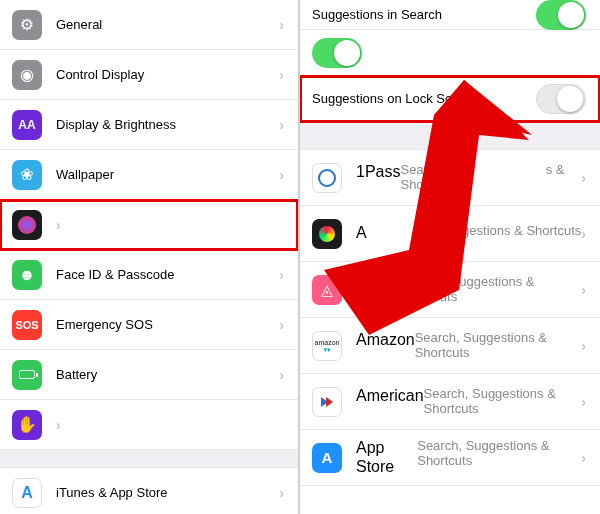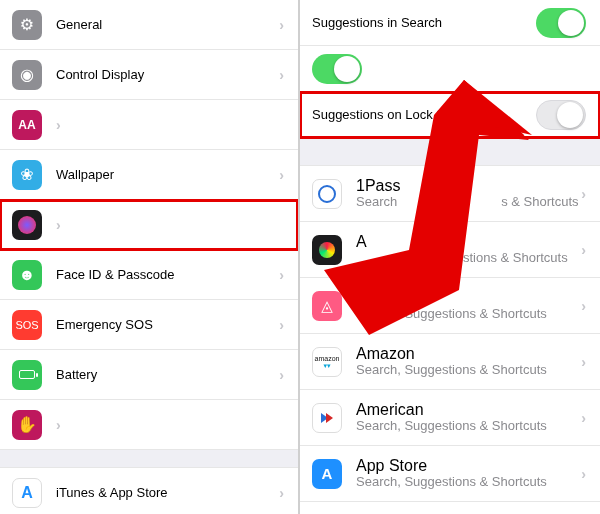--- a/index.html
+++ b/index.html
@@ -78,33 +78,33 @@
     padding: 0 14px 0 12px;
     border-bottom: 1px solid #e6e6e6;
     background: #fff;
   }
   .app-icon {
     width: 30px; height: 30px; border-radius: 7px;
     margin-right: 14px; flex:0 0 30px;
     display:flex;align-items:center;justify-content:center;
     font-size:15px;color:#fff;
   }
-  .app-text { flex:1; display:flex; flex-direction:column; justify-content:space-between; }
+  .app-text { flex:1; display:flex; justify-content:space-between; }
   .app-title { font-size:16px; color:#000; line-height:1.15; }
   .app-sub { font-size:13px; color:#8a8a8e; line-height:1.15; }
   
   .arrow-wrap {
     position:absolute;
     top:80px; left:14px;
     width:220px; height:260px;
     z-index:5;
     pointer-events:none;
   }
   
-  .bg-gray{background:#8e8e93;} .bg-blue{background:#be185d;}
+  .bg-gray{background:#8e8e93;} .bg-blue{background:#6d28d9;}
   .bg-cyan{background:#32ade6;} .bg-black{background:#1c1c1e;}
   .bg-green{background:#34c759;} .bg-red{background:#ff3b30;color:#fff;}
   .bg-white{background:#fff;border:1px solid #ddd;color:#007aff;}
   .bg-pink{background:#ff5a83;}
   .bg-amazon{background:#fff;border:1px solid #ddd;}
   .bg-airline{background:#fff;border:1px solid #ddd;}
 </style>
 </head>
 <body>
 
@@ -120,20 +120,21 @@
     <div class="icon-box bg-gray">
         <span>◉</span>
       </div>
     <div class="label">Control Display</div>
     <div class="chev">›</div>
   </div>
   <div class="row">
     <div class="icon-box bg-blue">
         <span style="font-size:12px;font-weight:700">AA</span>
       </div>
+    <div class="label">Display &amp; Brightness</div>
     <div class="chev">›</div>
   </div>
   <div class="row">
     <div class="icon-box bg-cyan">
         <span>❀</span>
       </div>
     <div class="label">Wallpaper</div>
     <div class="chev">›</div>
   </div>
   <div class="row highlight">
@@ -144,21 +145,21 @@
   </div>
   <div class="row">
     <div class="icon-box bg-green">
         <span>☻</span>
       </div>
     <div class="label">Face ID &amp; Passcode</div>
     <div class="chev">›</div>
   </div>
   <div class="row">
     <div class="icon-box bg-red">
-        <span style="font-size:11px;font-weight:400">SOS</span>
+        <span style="font-size:11px;font-weight:700">SOS</span>
       </div>
     <div class="label">Emergency SOS</div>
     <div class="chev">›</div>
   </div>
   <div class="row">
     <div class="icon-box bg-green">
         <span style="display:inline-block;width:16px;height:9px;border:1.5px solid #fff;border-radius:2px;position:relative">
           <span style="position:absolute;right:-4px;top:1.5px;width:2px;height:4px;background:#fff;border-radius:1px"></span>
         </span>
       </div>
@@ -176,21 +177,21 @@
     <div class="icon-box bg-white">
         <span style="color:#1e90ff;font-weight:700">A</span>
       </div>
     <div class="label">iTunes &amp; App Store</div>
     <div class="chev">›</div>
   </div>
 
 </div>
 
 <div class="pane right">
-  <div class="row" style="height:46px">
+  <div class="row" style="height:30px">
     <div class="label">Suggestions in Search</div>
     <div class="toggle on">
         <div class="knob"></div>
       </div>
   </div>
   <div class="row" style="height:46px">
     <div class="toggle on">
         <div class="knob"></div>
       </div>
   </div>

